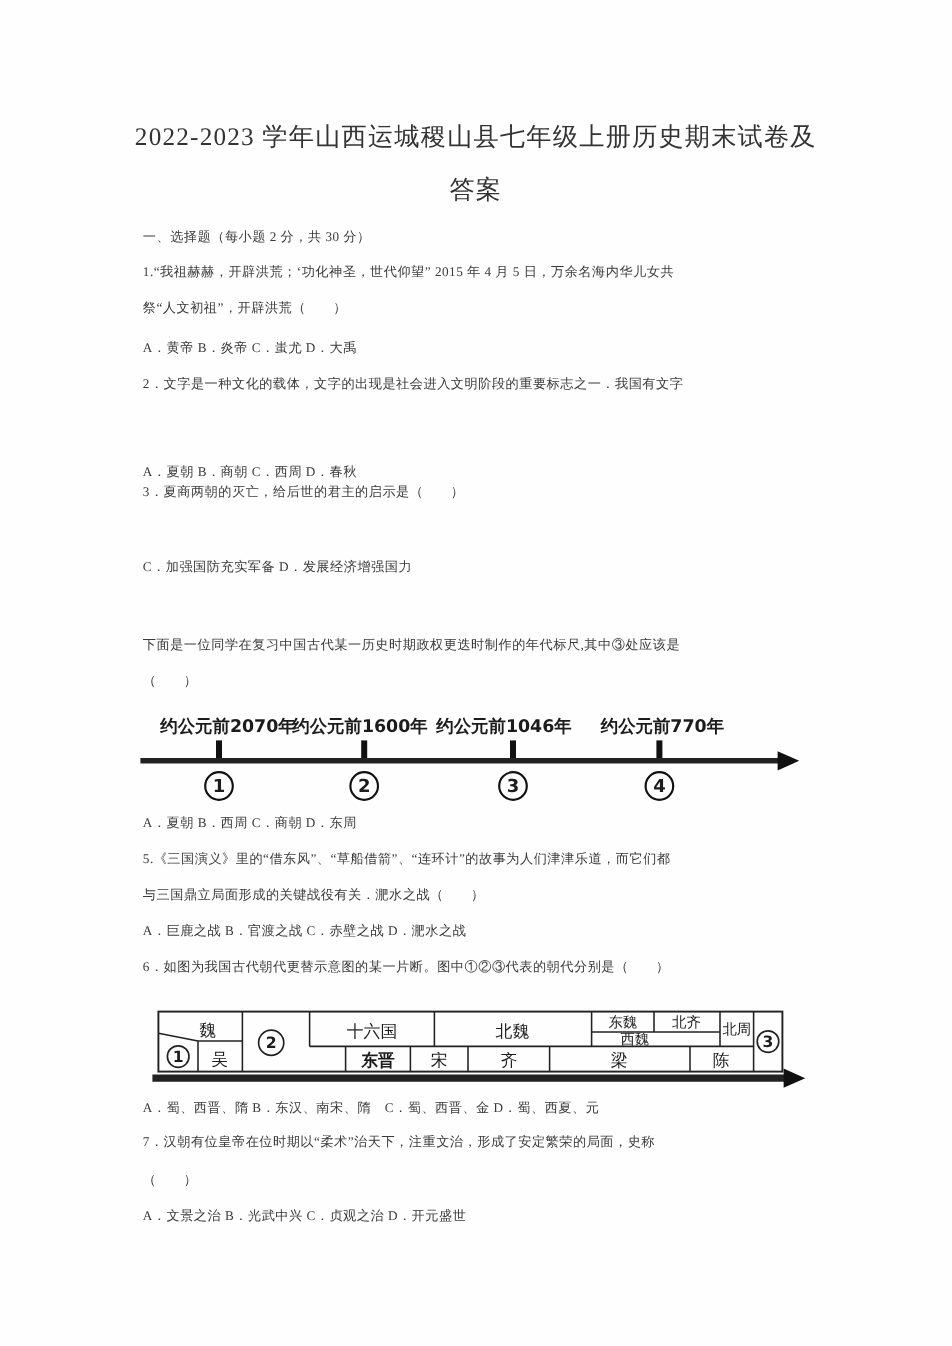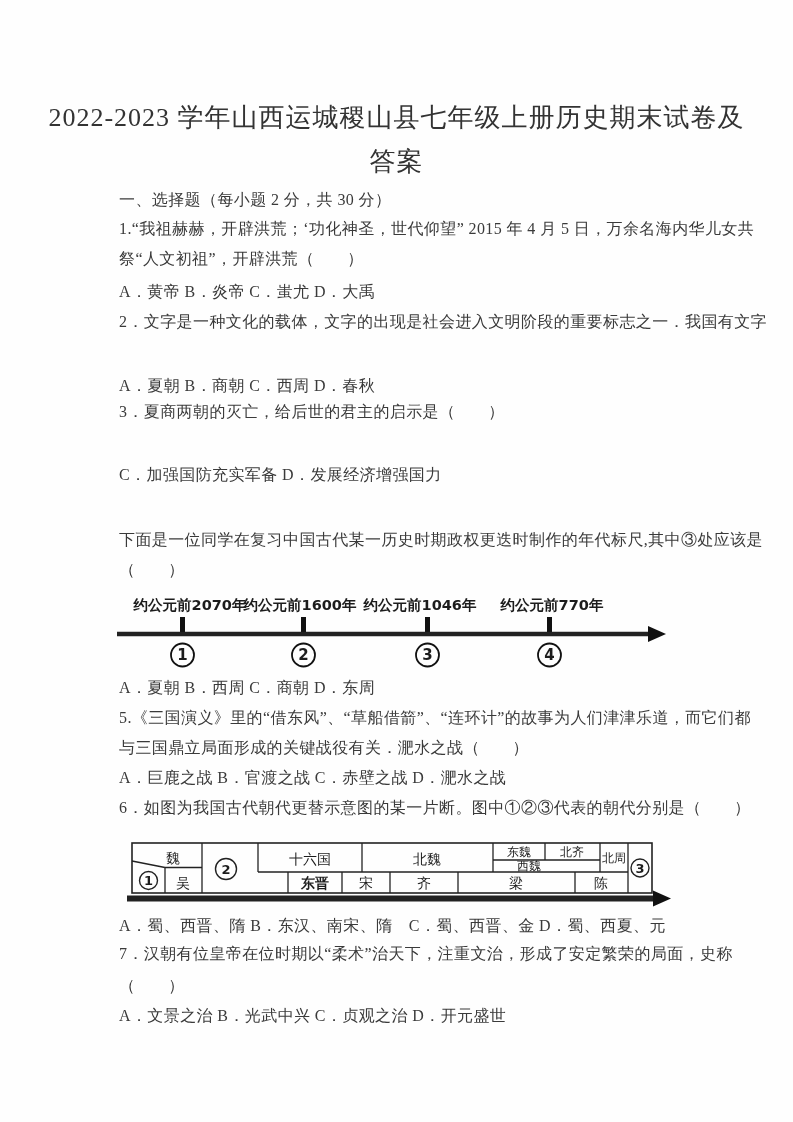--- a/index.html
+++ b/index.html
@@ -1,26 +1,26 @@
 <!DOCTYPE html>
 <html><head>
 <meta charset="utf-8">
 <style>
   html,body{margin:0;padding:0;background:#ffffff;}
   #page{
     position:relative;width:793px;height:1122px;background:#fefefe;
     font-family:"Liberation Serif","DejaVu Serif",serif;color:#2e2e2e;overflow:hidden;
   }
   .line{
-    position:absolute;left:119px;width:562px;font-size:16px;
+    position:absolute;left:119px;width:562px;font-size:11px;
     letter-spacing:0.4px;white-space:nowrap;color:#3a3a3a;
   }
   .title{
     position:absolute;left:0;width:793px;text-align:center;
-    font-size:26px;color:#333;letter-spacing:1px;white-space:nowrap;
+    font-size:21px;color:#333;letter-spacing:1px;white-space:nowrap;
   }
   .fig{position:absolute;}
   .fig text{fill:#1c1c1c;}
   .tl-label{font-family:"DejaVu Sans","Liberation Sans",sans-serif;font-weight:bold;font-size:14.5px;}
   .tl-num{font-family:"DejaVu Sans","Liberation Sans",sans-serif;font-weight:bold;font-size:15px;}
   .dy-t{font-size:14px;}
   .dy-s{font-size:12px;}
   .dy-b{font-size:14px;font-weight:bold;font-family:"DejaVu Sans","Liberation Sans",sans-serif;}
   .dy-num{font-family:"DejaVu Sans","Liberation Sans",sans-serif;font-size:13px;font-weight:bold;}
   svg line,svg rect.box,svg path.ln{stroke:#222;fill:none;}
@@ -33,21 +33,21 @@
   <div class="title" style="top:100px">2022-2023 学年山西运城稷山县七年级上册历史期末试卷及</div>
   <div class="title" style="top:144px">答案</div>
 
   <div class="line" style="top:190px">一、选择题（每小题 2 分，共 30 分）</div>
 
   <div class="line" style="top:219px">1.“我祖赫赫，开辟洪荒；‘功化神圣，世代仰望” 2015 年 4 月 5 日，万余名海内华儿女共</div>
   <div class="line" style="top:249px">祭“人文初祖”，开辟洪荒（　　）</div>
   <div class="line" style="top:282px">A．黄帝 B．炎帝 C．蚩尤 D．大禹</div>
 
   <div class="line" style="top:312px">2．文字是一种文化的载体，文字的出现是社会进入文明阶段的重要标志之一．我国有文字</div>
-  <div class="line" style="top:376px">A．夏朝 B．商朝 C．西周 D．春秋</div>
+  <div class="line" style="top:386px">A．夏朝 B．商朝 C．西周 D．春秋</div>
 
   <div class="line" style="top:402px">3．夏商两朝的灭亡，给后世的君主的启示是（　　）</div>
   <div class="line" style="top:465px">C．加强国防充实军备 D．发展经济增强国力</div>
 
   <div class="line" style="top:530px">下面是一位同学在复习中国古代某一历史时期政权更迭时制作的年代标尺,其中③处应该是</div>
   <div class="line" style="top:560px">（　　）</div>
 
   <svg class="fig" style="left:103px;top:586px" width="578" height="92" viewBox="0 0 578 92">
     <text class="tl-label" x="87" y="24" text-anchor="middle">约公元前2070年</text>
     <text class="tl-label" x="197" y="24" text-anchor="middle">约公元前1600年</text>

